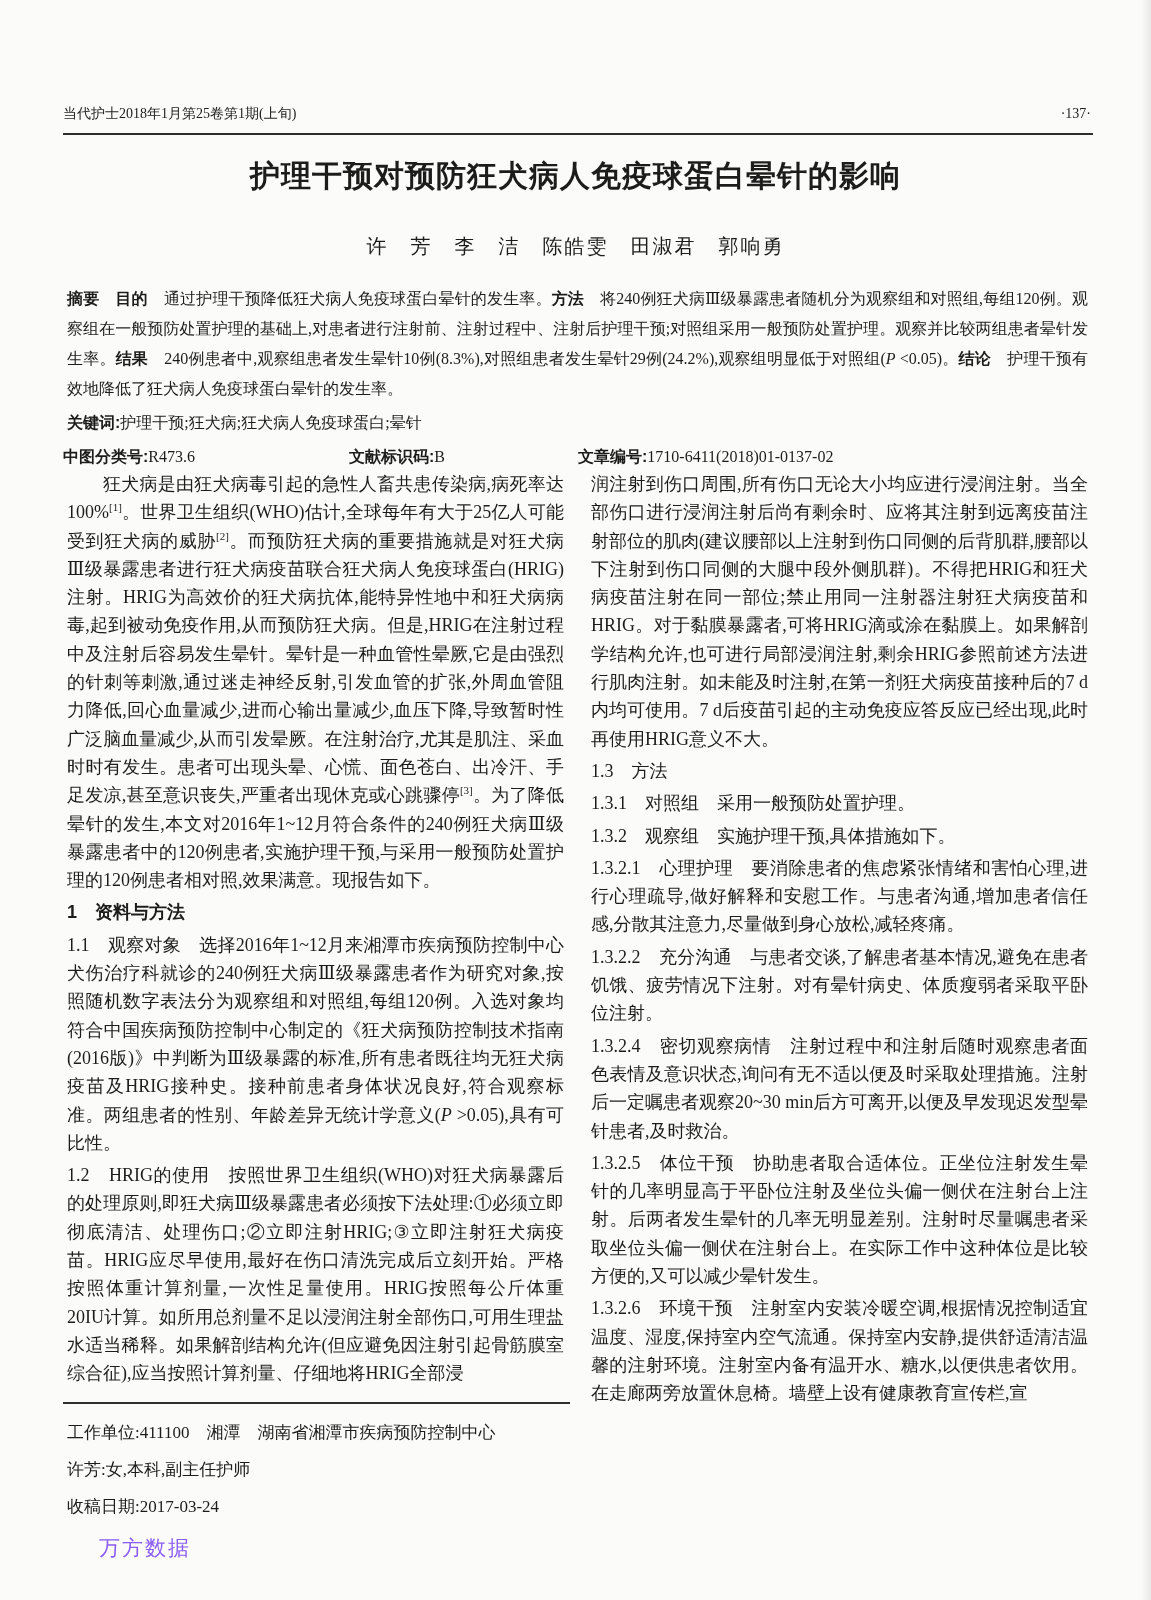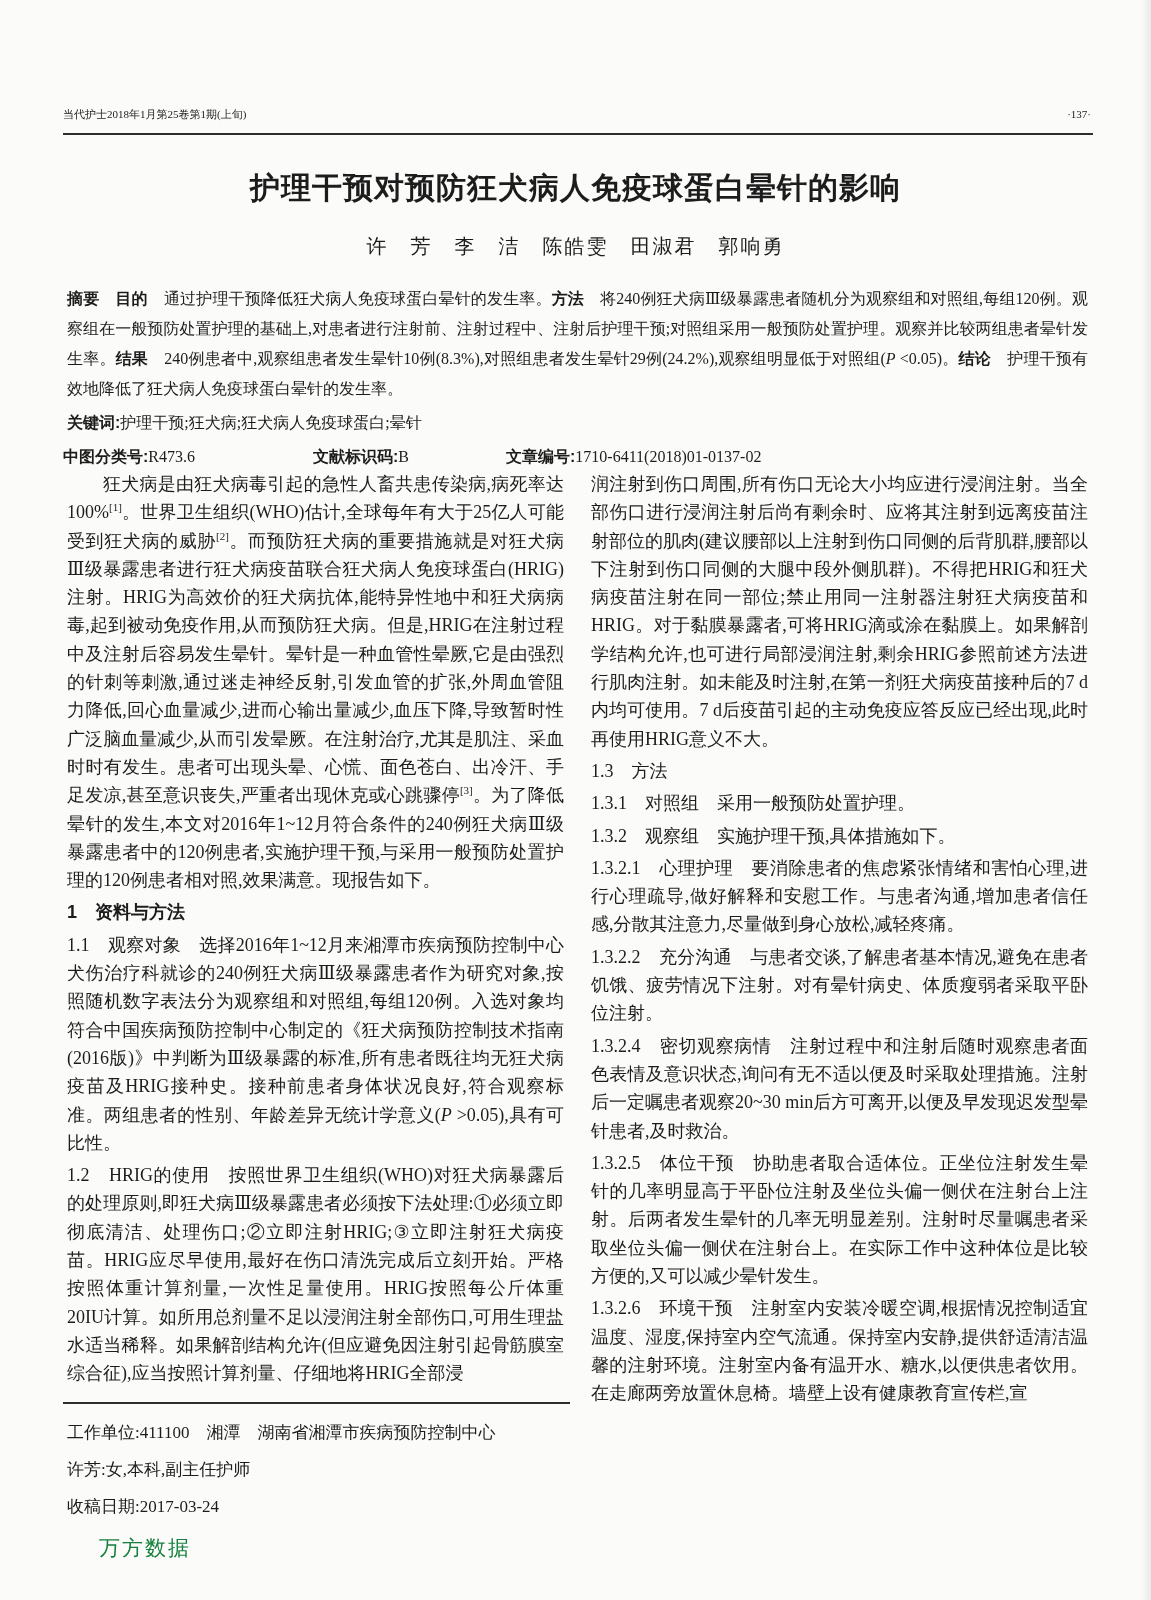--- a/index.html
+++ b/index.html
@@ -13,41 +13,41 @@
     overflow:hidden;
   }
   .page::after{
     content:"";position:absolute;top:0;right:0;width:10px;height:100%;
     background:linear-gradient(to right, rgba(0,0,0,0), rgba(0,0,0,0.07));
     pointer-events:none;
   }
   .hdr{
     position:absolute;left:63px;right:60px;top:102px;
     display:flex;justify-content:space-between;align-items:flex-end;
-    font-size:11px;line-height:24px;
+    font-size:14px;line-height:24px;
   }
   .hdr-rule{
     position:absolute;left:63px;right:58px;top:133px;
     border-top:2px solid #2e2e2c;
   }
   .art-title{
     position:absolute;left:0;right:0;top:156px;
     text-align:center;
     font-family:"Liberation Sans","DejaVu Sans",sans-serif;
-    font-weight:700;font-size:30px;letter-spacing:1px;margin-top:12px;
+    font-weight:700;font-size:30px;letter-spacing:1px;
   }
   .authors{
     position:absolute;left:0;right:0;top:233px;
     text-align:center;font-size:20px;letter-spacing:2px;
   }
   .abstract{
     position:absolute;left:63px;width:1029px;top:280px;
     font-size:16px;line-height:30px;text-align:justify;
   }
-  .clc{display:flex;line-height:30px;}
+  .clc{display:flex;line-height:30px;gap:36px;}
   .clc .c1{width:250px;}
   .clc .c2{width:193px;}
   .cols{
     position:absolute;left:63px;top:466px;width:1029px;
     display:flex;gap:19px;
   }
   .col{
     width:505px;font-size:18px;line-height:28.3px;text-align:justify;
   }
   .col-left{height:934px;overflow:hidden;}
@@ -62,21 +62,21 @@
   sup{font-size:11px;line-height:0;vertical-align:super;}
   .footnote{
     position:absolute;left:63px;top:1402px;width:507px;
     border-top:2px solid #2e2e2c;
     padding-top:8px;
     font-size:17px;line-height:33px;text-align:justify;
   }
   .watermark{
     position:absolute;left:99px;top:1534px;
     font-family:"Liberation Sans","DejaVu Sans",sans-serif;
-    font-size:21px;color:#15803d;letter-spacing:2px;
+    font-size:21px;color:#8b5cf6;letter-spacing:2px;
   }
 </style>
 </head>
 <body>
 
 <div class="page">
 
   <div class="hdr">
     <span>当代护士2018年1月第25卷第1期(上旬)</span>
     <span>·137·</span>

